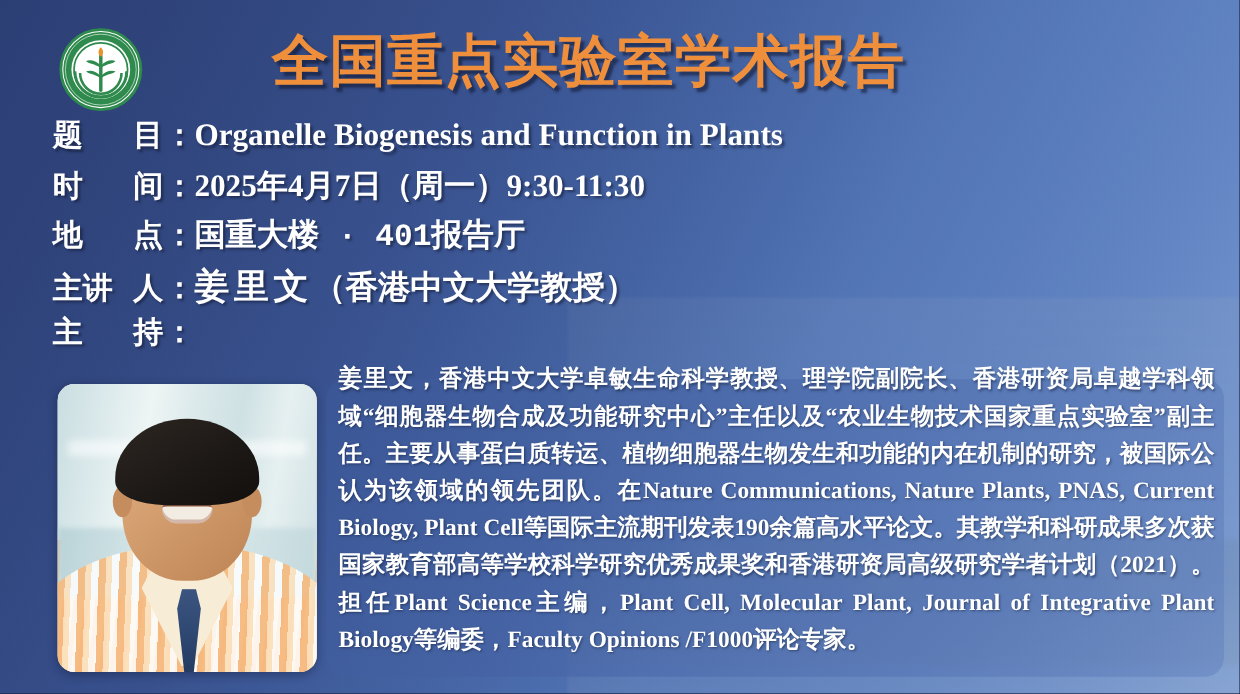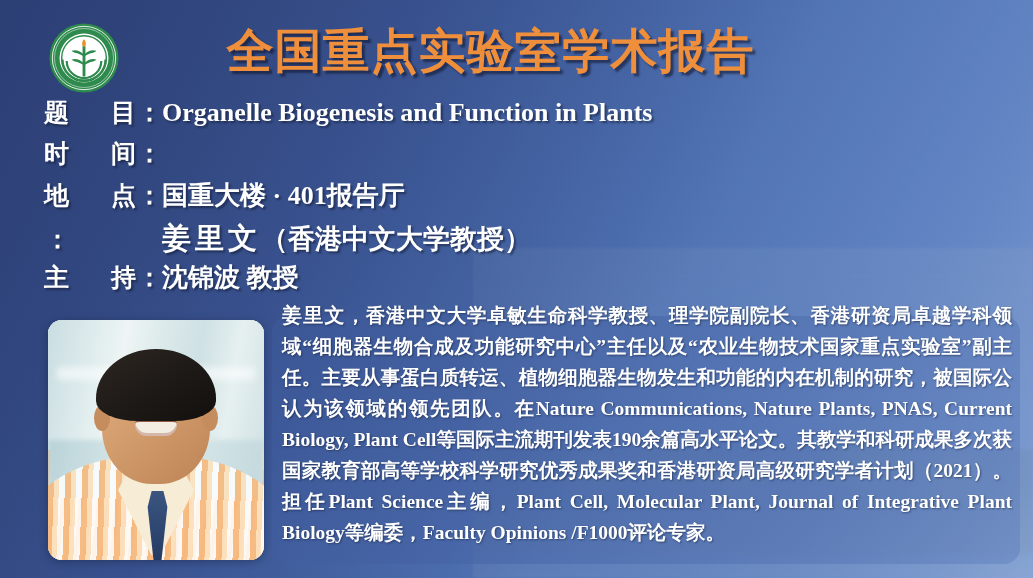--- a/index.html
+++ b/index.html
@@ -126,21 +126,21 @@
   }
   .info-label .colon { margin-left: 1px; }
   .info-value {
     font-family: "Liberation Serif", "DejaVu Serif", serif;
     font-weight: bold;
     font-size: 26px;
     white-space: nowrap;
     text-align: right;
   }
   .info-value.cn-script {
-    font-family: Liberation Serif, serif;
+    font-family: Liberation Mono, monospace;
   }
   .info-value .name-big {
     font-size: 29px;
     letter-spacing: 4px;
   }
   .info-value .paren {
     font-size: 27px;
   }
 
   
@@ -378,51 +378,55 @@
     </div>
 
     <div class="info-row">
       <div class="info-label">
         <span class="lbl-text">
           <span>时</span>
           <span>间</span>
         </span>
         <span class="colon">：</span>
       </div>
+      <div class="info-value">2025年4月7日（周一）9:30-11:30</div>
     </div>
 
     <div class="info-row">
       <div class="info-label">
         <span class="lbl-text">
           <span>地</span>
           <span>点</span>
         </span>
         <span class="colon">：</span>
       </div>
       <div class="info-value cn-script">国重大楼 · 401报告厅</div>
     </div>
 
     <div class="info-row">
       <div class="info-label">
+        <span class="lbl-text">
+          <span>主讲</span>
+          <span>人</span>
+        </span>
         <span class="colon">：</span>
       </div>
       <div class="info-value cn-script">
         <span class="name-big">姜里文</span><span class="paren">（香港中文大学教授）</span>
       </div>
     </div>
 
     <div class="info-row">
       <div class="info-label">
         <span class="lbl-text">
           <span>主</span>
           <span>持</span>
         </span>
         <span class="colon">：</span>
       </div>
-      <div class="info-value cn-script">沈锦波 教授</div>
     </div>
 
   </div>
 
   <div class="portrait">
     <div class="portrait-img">
       <div class="bg-band-a"></div>
       <div class="bg-band-b"></div>
       <div class="shirt"></div>
       <div class="neck"></div>

